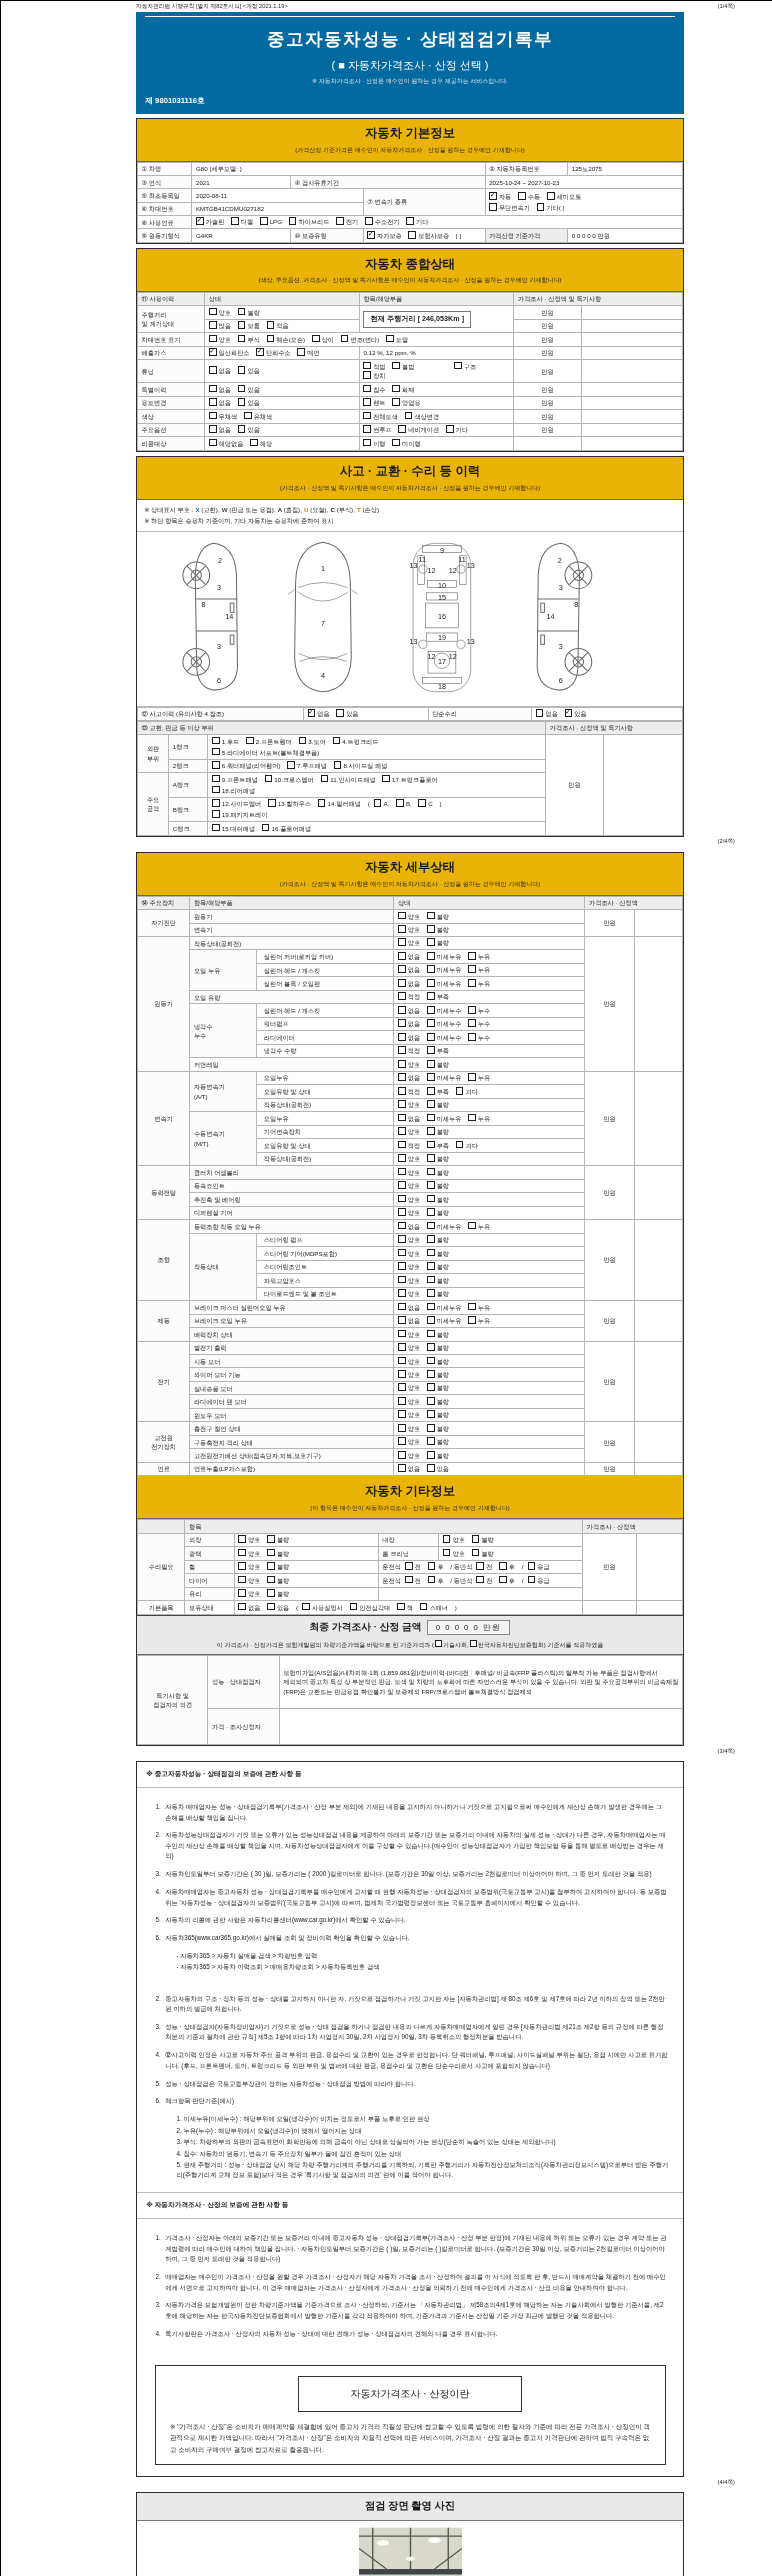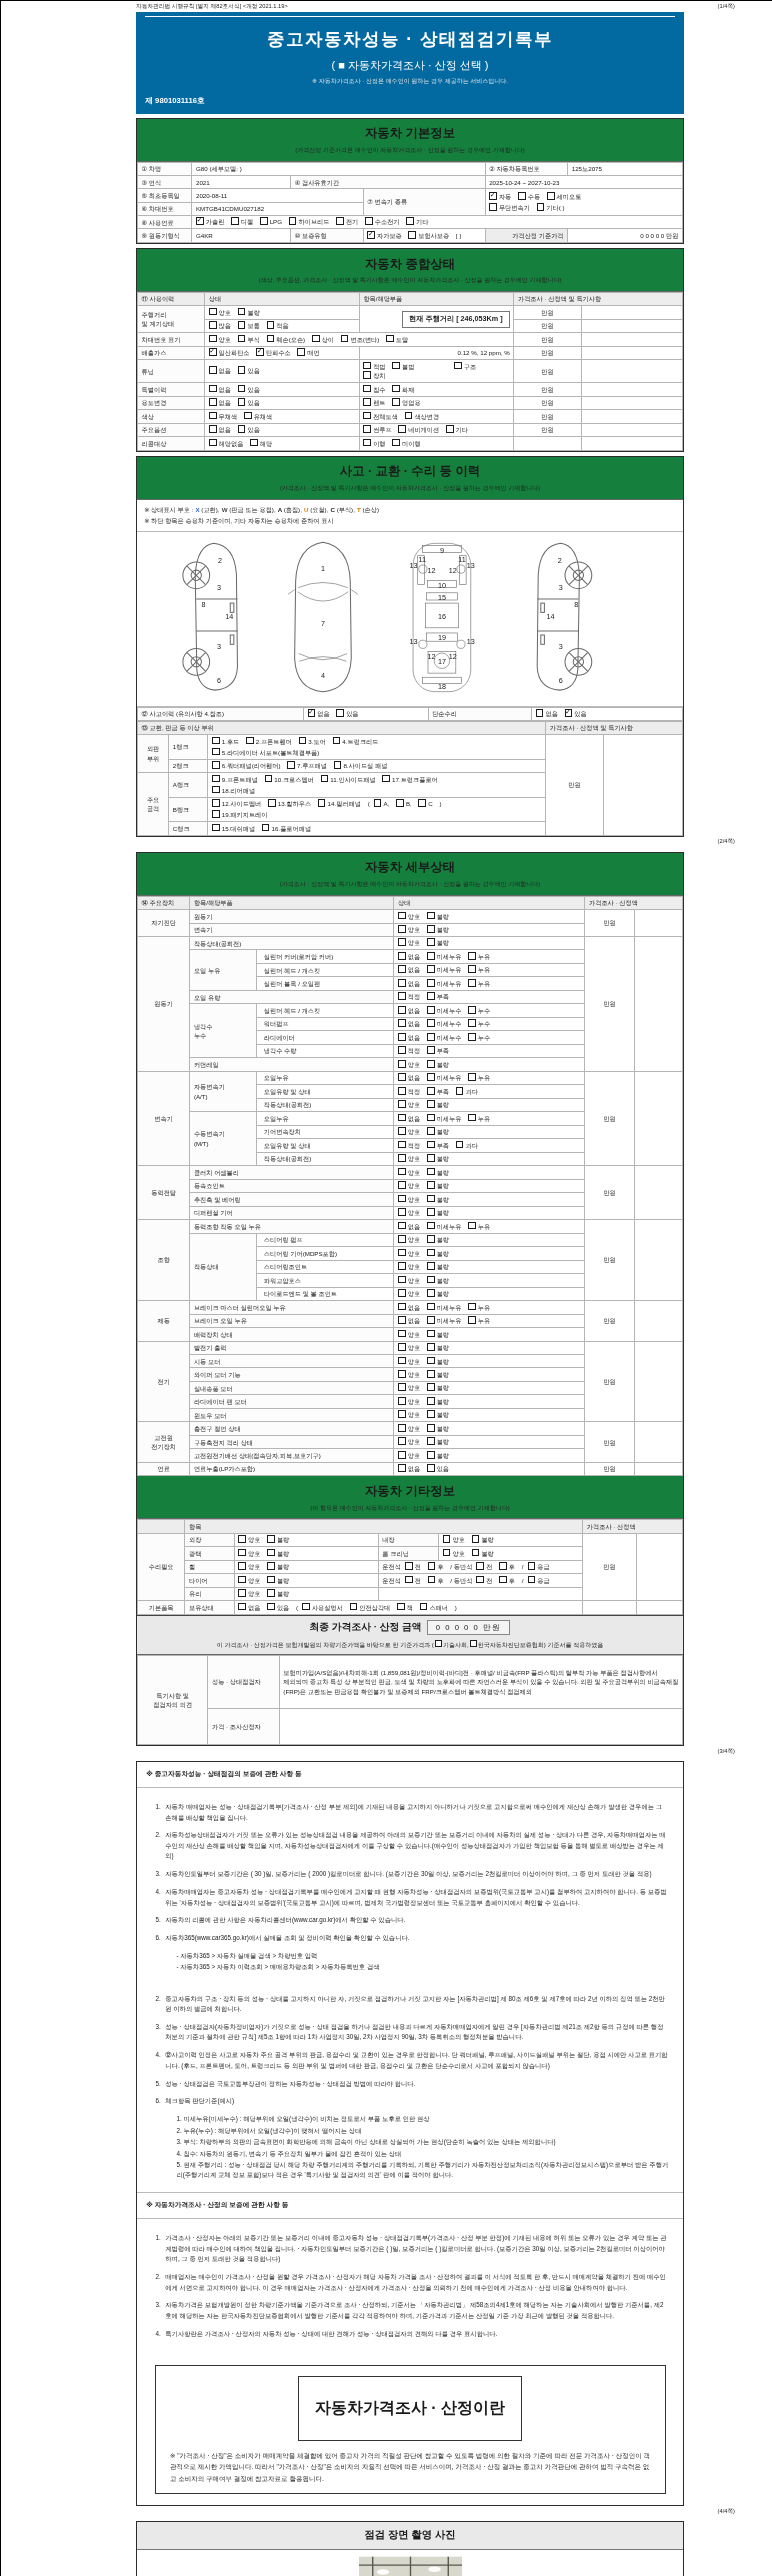--- a/index.html
+++ b/index.html
@@ -12,32 +12,32 @@
   
   .band{background:#0369a1;color:#fff;text-align:center;padding:3.1px 9.3px 7.2px;}
   .band .wline{height:1.5px;background:#fff;margin:1px 0 10.3px;}
   .band h1{font-size:17.5px;margin:2.1px 0 6.2px;font-weight:bold;letter-spacing:1.5px;}
   .band .sub{font-size:11px;margin-bottom:4.6px;}
   .band .note{font-size:6px;color:#e6e6e6;}
   .band .docno{text-align:left;font-size:7.7px;font-weight:bold;margin-top:10.3px;}
 
   
   .sec{border:1px solid #2c2c2c;margin-top:4.1px;background:#fff;}
-  .sec-head{background:#15803d;text-align:center;padding:6.7px 0 5.7px;border-bottom:0.8px solid #666;}
+  .sec-head{background:#eab308;text-align:center;padding:6.7px 0 5.7px;border-bottom:0.8px solid #666;}
   .sec-head .t{font-size:12.4px;font-weight:bold;}
   .sec-head .s{font-size:6px;margin-top:3.6px;color:#222;}
 
   
   .tbl{width:100%;border-collapse:collapse;table-layout:fixed;}
   .tbl td{border:0.5px solid #b5b5b5;padding:1.5px 3.6px;font-size:6.2px;vertical-align:middle;word-break:keep-all;line-height:1.5;}
   td.lbl,td.glbl,td.ilbl{background:#fcfcfc;}
   td.glbl{text-align:center;}
   td.ilbl2{padding-left:7.2px;}
   td.won{text-align:center;}
-  td.ctr{text-align:right;}
+  td.ctr{text-align:left;}
   td.hd{background:#ededed;}
   td.left{text-align:left;}
   td.prel{white-space:pre-line;}
   .mbox{display:inline-block;border:0.5px solid #777;background:#fff;padding:2.1px 6.2px;font-size:7.2px;font-weight:bold;}
 
   
   .cb{display:inline-block;width:5.7px;height:5.7px;border:1px solid #1c1c1c;background:#fff;vertical-align:-0.5px;position:relative;margin-right:2.1px;}
   .cb.ck::after{content:"✓";position:absolute;left:-0.5px;top:-3.1px;font-size:7.2px;font-weight:bold;color:#111;}
   .opt{margin-right:6.7px;white-space:nowrap;display:inline-block;}
   .optplain{margin-right:4.1px;display:inline-block;}
@@ -69,25 +69,25 @@
   
   .notice-head{background:#e9e9e9;text-align:center;font-size:11.3px;font-weight:bold;padding:7.7px 0;border-bottom:0.8px solid #777;}
   .notice-sub{font-size:6.7px;font-weight:bold;padding:7.7px 9.3px;border-bottom:0.5px solid #bbb;}
   .notice-sub.mid{border-top:0.5px solid #bbb;margin-top:5.2px;}
   .notice-body{padding:7.2px 14.4px 5.2px;}
   .n-item{display:flex;gap:4.6px;margin:7.2px 0;font-size:6.3px;line-height:1.68;}
   .n-num{min-width:9.3px;text-align:right;flex:0 0 auto;}
   .n-txt{flex:1;}
   .n-sub{margin:1.5px 0 1.5px 25px;font-size:6.3px;line-height:1.6;}
   .define-box{border:0.5px solid #333;margin:13.4px 17.5px 11.3px;padding:0 0 8.2px;}
-  .define-title{border:0.5px solid #333;width:222px;margin:10.3px auto 8.2px;text-align:center;font-size:16px;font-weight:bold;padding:21px 0;}
+  .define-title{border:0.5px solid #333;width:222px;margin:10.3px auto 8.2px;text-align:center;font-size:10px;font-weight:normal;padding:10px 0;}
   .define-text{font-size:6.5px;line-height:1.8;padding:0 14.4px;}
 
   
-  .photo-head{background:#e9e9e9;text-align:center;font-size:10.3px;font-weight:bold;padding:6.2px 0;border-bottom:0.8px solid #777;}
+  .photo-head{background:#e9e9e9;text-align:center;font-size:10.3px;font-weight:bold;padding:6.2px 0;border-bottom:0.8px solid #777;font-family:Liberation Serif, serif;}
   .photo-cell{display:flex;justify-content:center;padding:6.2px 0;border-bottom:0.5px solid #aaa;}
   .photo-svg{width:103px;height:139px;display:block;}
 </style>
 </head>
 <body>
 
 <div class="page">
 
   <div class="meta-line">
     <span>자동차관리법 시행규칙 [별지 제82호서식] &lt;개정 2021.1.19&gt;</span>

